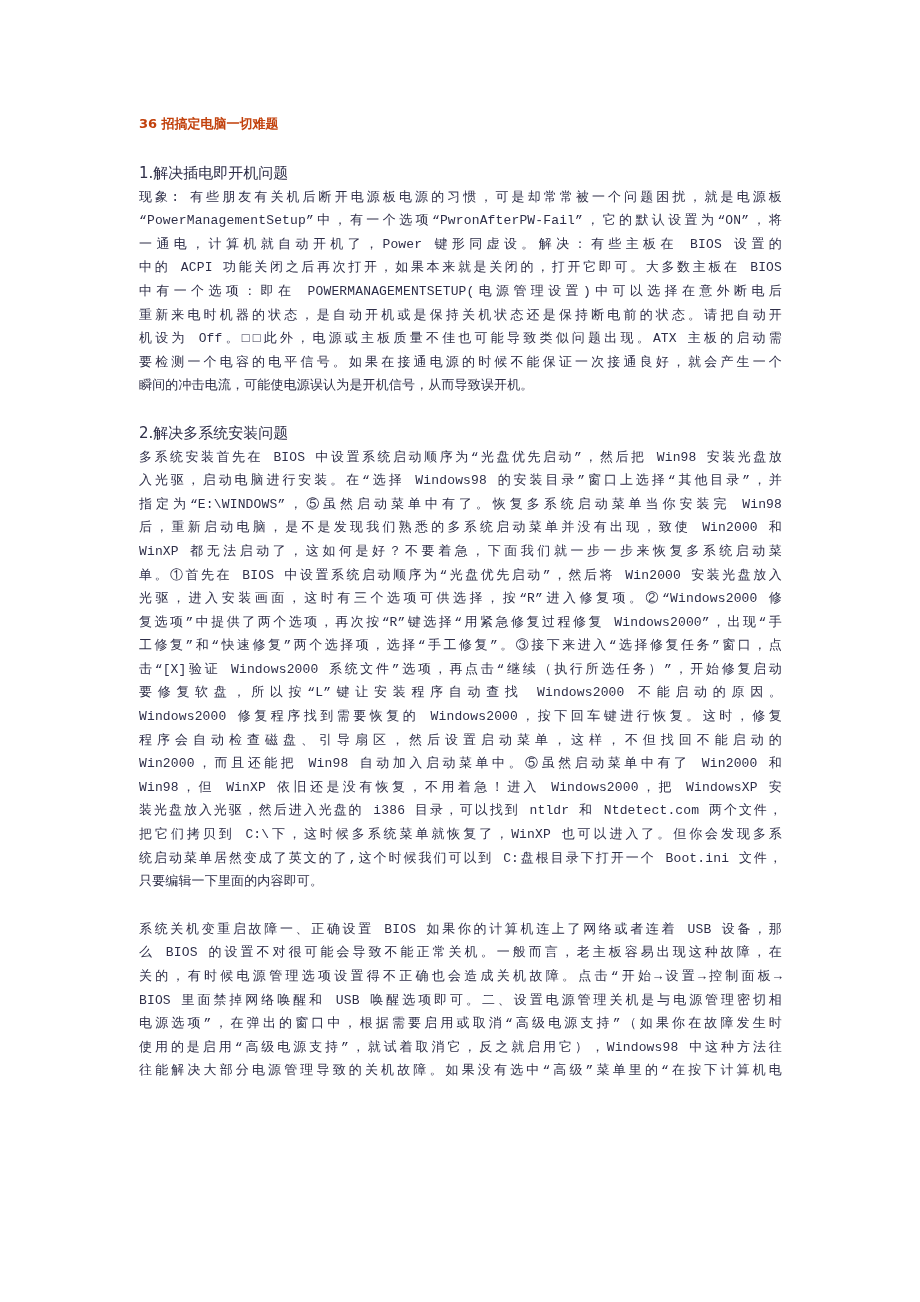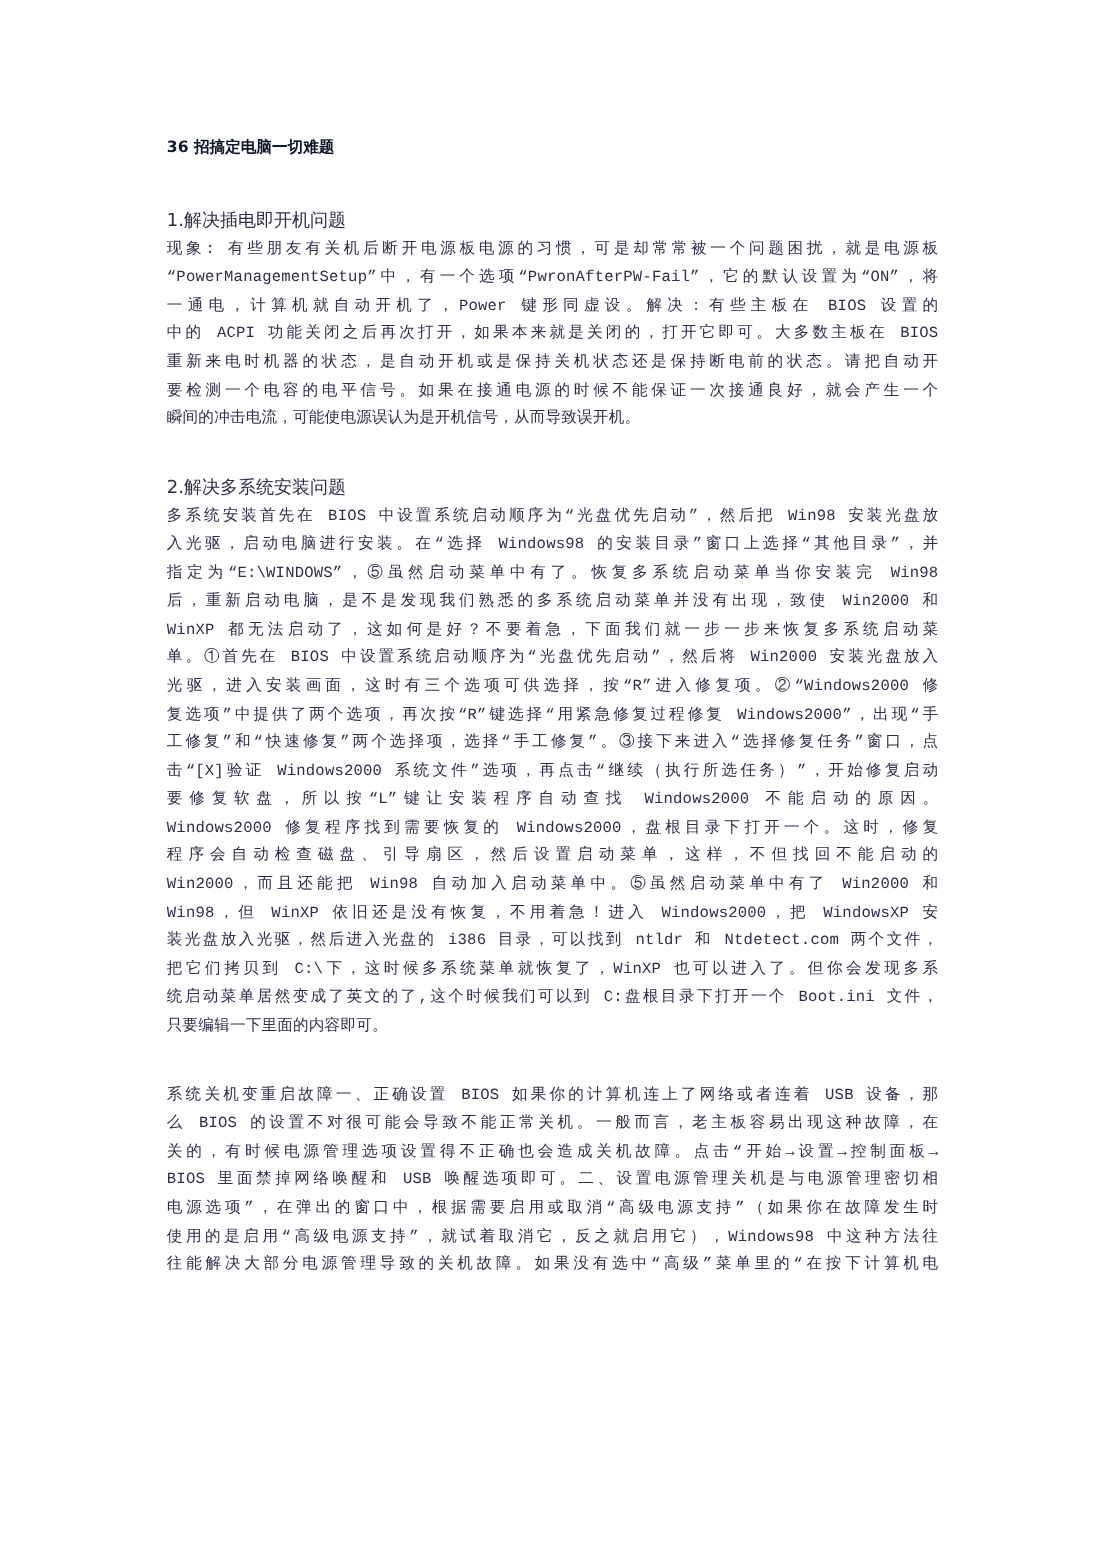--- a/index.html
+++ b/index.html
@@ -17,28 +17,28 @@
   }
   .page {
     position: absolute;
     left: 139px;
     top: 112px;
     width: 650px;
   }
   .doc-title {
     font-size: 13px;
     font-weight: bold;
-    color: #0f172a;
+    color: #c2410c;
     height: 24px;
     line-height: 24px;
     margin: 0;
     letter-spacing: 0px;
   }
   .section {
-    margin-top: 10px;
+    margin-top: 0;
   }
   .section-gap-1 { height: 26px; }
   .section-gap { height: 24px; }
   .line {
     font-size: 13px;
     line-height: 23.6px;
     height: 23.6px;
     white-space: nowrap;
     overflow: visible;
     letter-spacing: 0.15px;
@@ -67,21 +67,23 @@
   <h1 class="doc-title">36 招搞定电脑一切难题</h1>
   <div class="section-gap-1"></div>
 
   <div class="section">
     <div class="heading">1.解决插电即开机问题</div>
     <div class="section-lines">
         <div class="line justify">现象: 有些朋友有关机后断开电源板电源的习惯，可是却常常被一个问题困扰，就是电源板</div>
         <div class="line justify">“PowerManagementSetup”中，有一个选项“PwronAfterPW-Fail”，它的默认设置为“ON”，将</div>
         <div class="line justify">一通电，计算机就自动开机了，Power 键形同虚设。解决：有些主板在 BIOS 设置的</div>
         <div class="line justify">中的 ACPI 功能关闭之后再次打开，如果本来就是关闭的，打开它即可。大多数主板在 BIOS</div>
+        <div class="line justify">中有一个选项：即在 POWERMANAGEMENTSETUP(电源管理设置)中可以选择在意外断电后</div>
         <div class="line justify">重新来电时机器的状态，是自动开机或是保持关机状态还是保持断电前的状态。请把自动开</div>
+        <div class="line justify">机设为 Off。□□此外，电源或主板质量不佳也可能导致类似问题出现。ATX 主板的启动需</div>
         <div class="line justify">要检测一个电容的电平信号。如果在接通电源的时候不能保证一次接通良好，就会产生一个</div>
         <div class="line justify last">瞬间的冲击电流，可能使电源误认为是开机信号，从而导致误开机。</div>
       </div>
   </div>
 
   <div class="section-gap"></div>
 
   <div class="section">
     <div class="heading">2.解决多系统安装问题</div>
     <div class="section-lines">
@@ -89,21 +91,21 @@
         <div class="line justify">入光驱，启动电脑进行安装。在“选择 Windows98 的安装目录”窗口上选择“其他目录”，并</div>
         <div class="line justify">指定为“E:\WINDOWS”，⑤虽然启动菜单中有了。恢复多系统启动菜单当你安装完 Win98</div>
         <div class="line justify">后，重新启动电脑，是不是发现我们熟悉的多系统启动菜单并没有出现，致使 Win2000 和</div>
         <div class="line justify">WinXP 都无法启动了，这如何是好？不要着急，下面我们就一步一步来恢复多系统启动菜</div>
         <div class="line justify">单。①首先在 BIOS 中设置系统启动顺序为“光盘优先启动”，然后将 Win2000 安装光盘放入</div>
         <div class="line justify">光驱，进入安装画面，这时有三个选项可供选择，按“R”进入修复项。②“Windows2000 修</div>
         <div class="line justify">复选项”中提供了两个选项，再次按“R”键选择“用紧急修复过程修复 Windows2000”，出现“手</div>
         <div class="line justify">工修复”和“快速修复”两个选择项，选择“手工修复”。③接下来进入“选择修复任务”窗口，点</div>
         <div class="line justify">击“[X]验证 Windows2000 系统文件”选项，再点击“继续（执行所选任务）”，开始修复启动</div>
         <div class="line justify">要修复软盘，所以按“L”键让安装程序自动查找 Windows2000 不能启动的原因。</div>
-        <div class="line justify">Windows2000 修复程序找到需要恢复的 Windows2000，盘根目录下打开一个。这时，修复</div>
+        <div class="line justify">Windows2000 修复程序找到需要恢复的 Windows2000，按下回车键进行恢复。这时，修复</div>
         <div class="line justify">程序会自动检查磁盘、引导扇区，然后设置启动菜单，这样，不但找回不能启动的</div>
         <div class="line justify">Win2000，而且还能把 Win98 自动加入启动菜单中。⑤虽然启动菜单中有了 Win2000 和</div>
         <div class="line justify">Win98，但 WinXP 依旧还是没有恢复，不用着急！进入 Windows2000，把 WindowsXP 安</div>
         <div class="line justify">装光盘放入光驱，然后进入光盘的 i386 目录，可以找到 ntldr 和 Ntdetect.com 两个文件，</div>
         <div class="line justify">把它们拷贝到 C:\下，这时候多系统菜单就恢复了，WinXP 也可以进入了。但你会发现多系</div>
         <div class="line justify">统启动菜单居然变成了英文的了,这个时候我们可以到 C:盘根目录下打开一个 Boot.ini 文件，</div>
         <div class="line justify last">只要编辑一下里面的内容即可。</div>
       </div>
   </div>
 

